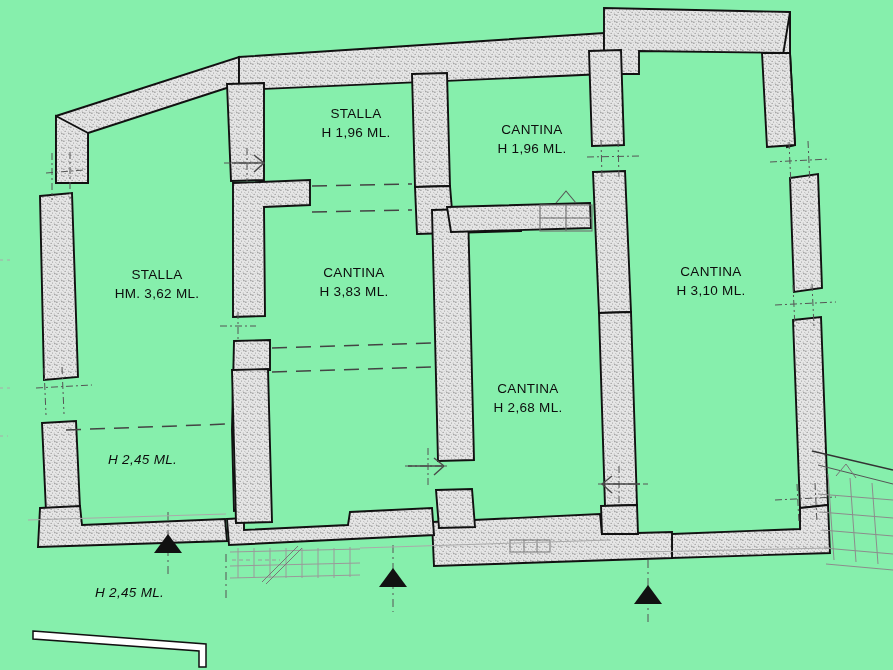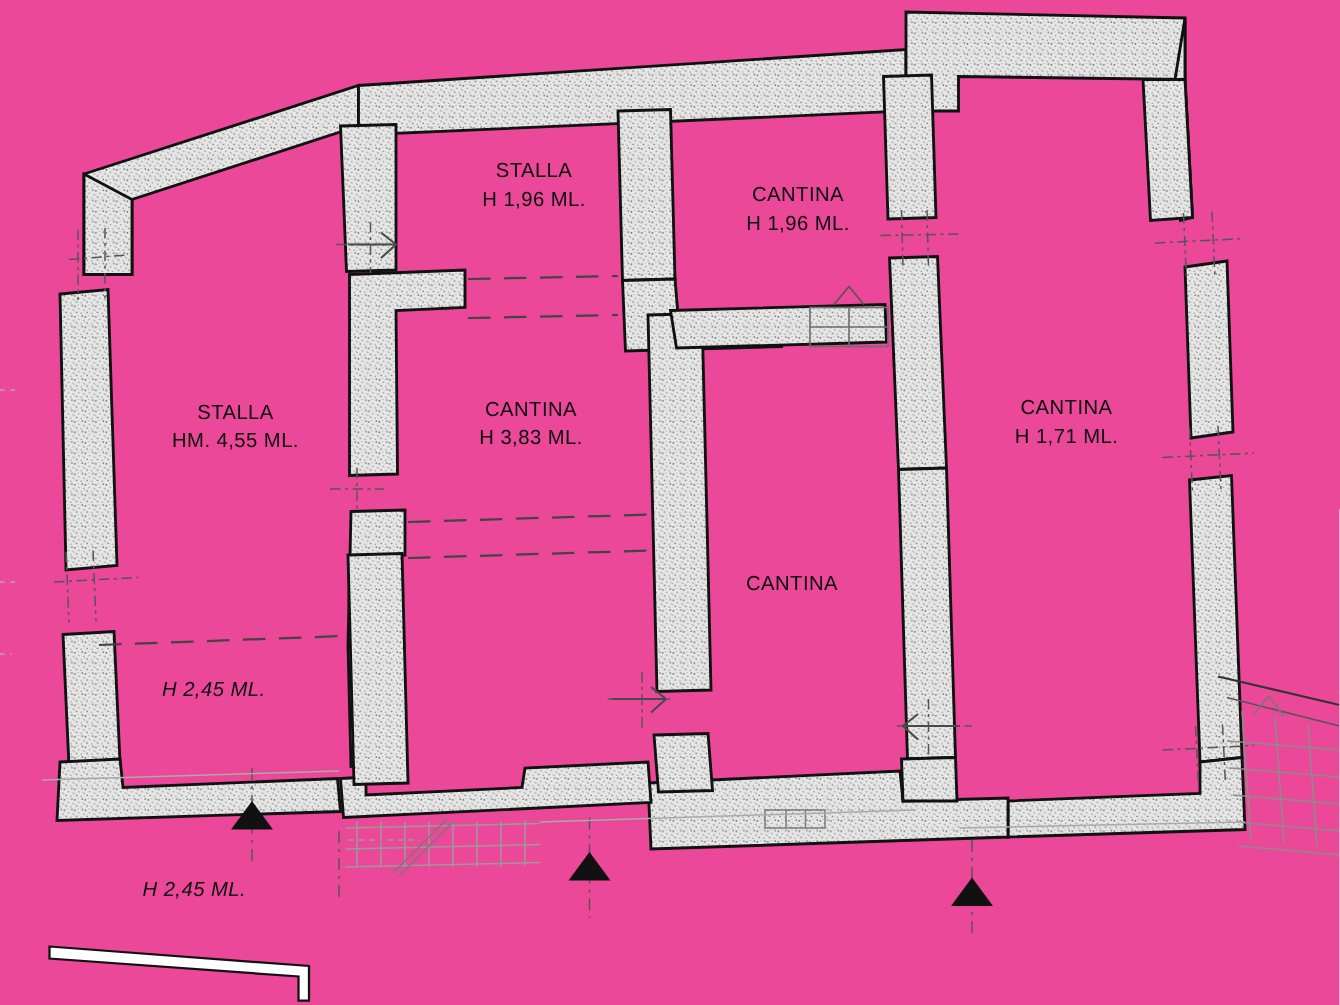--- a/index.html
+++ b/index.html
@@ -8,21 +8,21 @@
     padding: 0;
     background: #ffffff;
   }
   body {
     font-family: "Liberation Sans", sans-serif;
   }
   #plan-root {
     position: relative;
     width: 893px;
     height: 670px;
-    background: #ec4899;
+    background: #86efac;
     overflow: hidden;
   }
   #plan-svg {
     position: absolute;
     left: 0;
     top: 0;
     width: 893px;
     height: 670px;
   }
   .room-label {
@@ -282,34 +282,35 @@
     <span class="ln">H 1,96 ML.</span>
   </div>
 
   <div class="room-label" style="left:452px; top:120px; width:160px;">
     <span class="ln">CANTINA</span>
     <span class="ln">H 1,96 ML.</span>
   </div>
 
   <div class="room-label" style="left:77px; top:265px; width:160px;">
     <span class="ln">STALLA</span>
-    <span class="ln">HM. 4,55 ML.</span>
+    <span class="ln">HM. 3,62 ML.</span>
   </div>
 
   <div class="room-label" style="left:274px; top:263px; width:160px;">
     <span class="ln">CANTINA</span>
     <span class="ln">H 3,83 ML.</span>
   </div>
 
   <div class="room-label" style="left:631px; top:262px; width:160px;">
     <span class="ln">CANTINA</span>
-    <span class="ln">H 1,71 ML.</span>
+    <span class="ln">H 3,10 ML.</span>
   </div>
 
   <div class="room-label" style="left:448px; top:379px; width:160px;">
     <span class="ln">CANTINA</span>
+    <span class="ln">H 2,68 ML.</span>
   </div>
 
   <div class="single-label" style="left:108px; top:452px;">H 2,45 ML.</div>
 
   <div class="single-label" style="left:95px; top:585px;">H 2,45 ML.</div>
 
 </div>
 
 </body></html>

